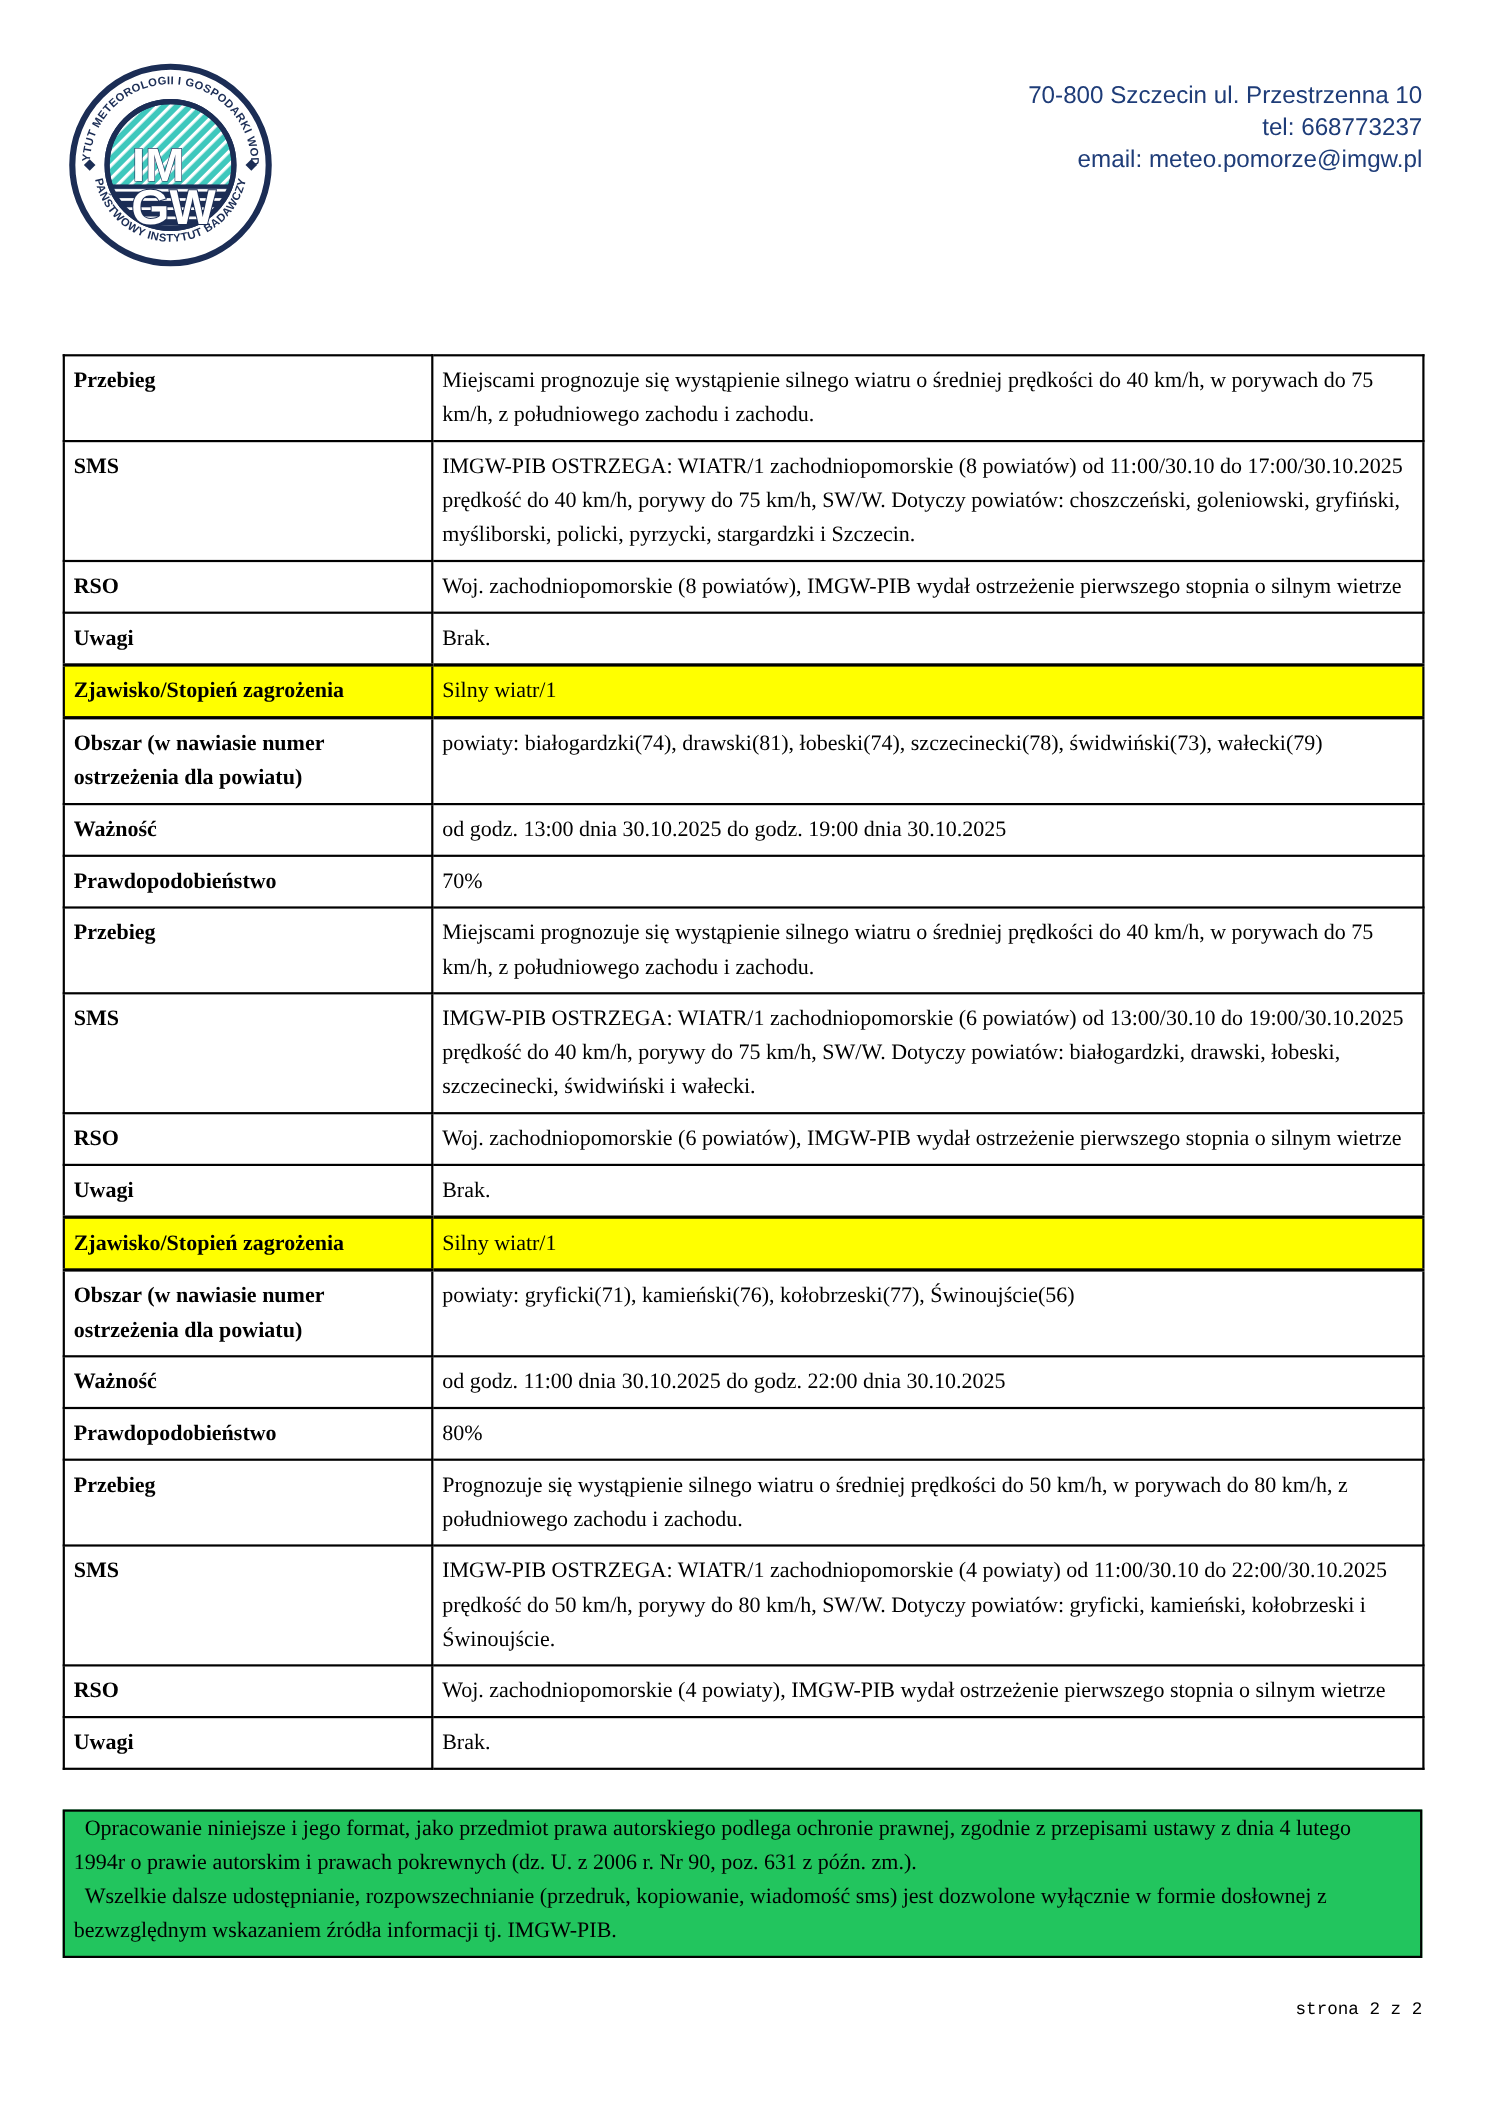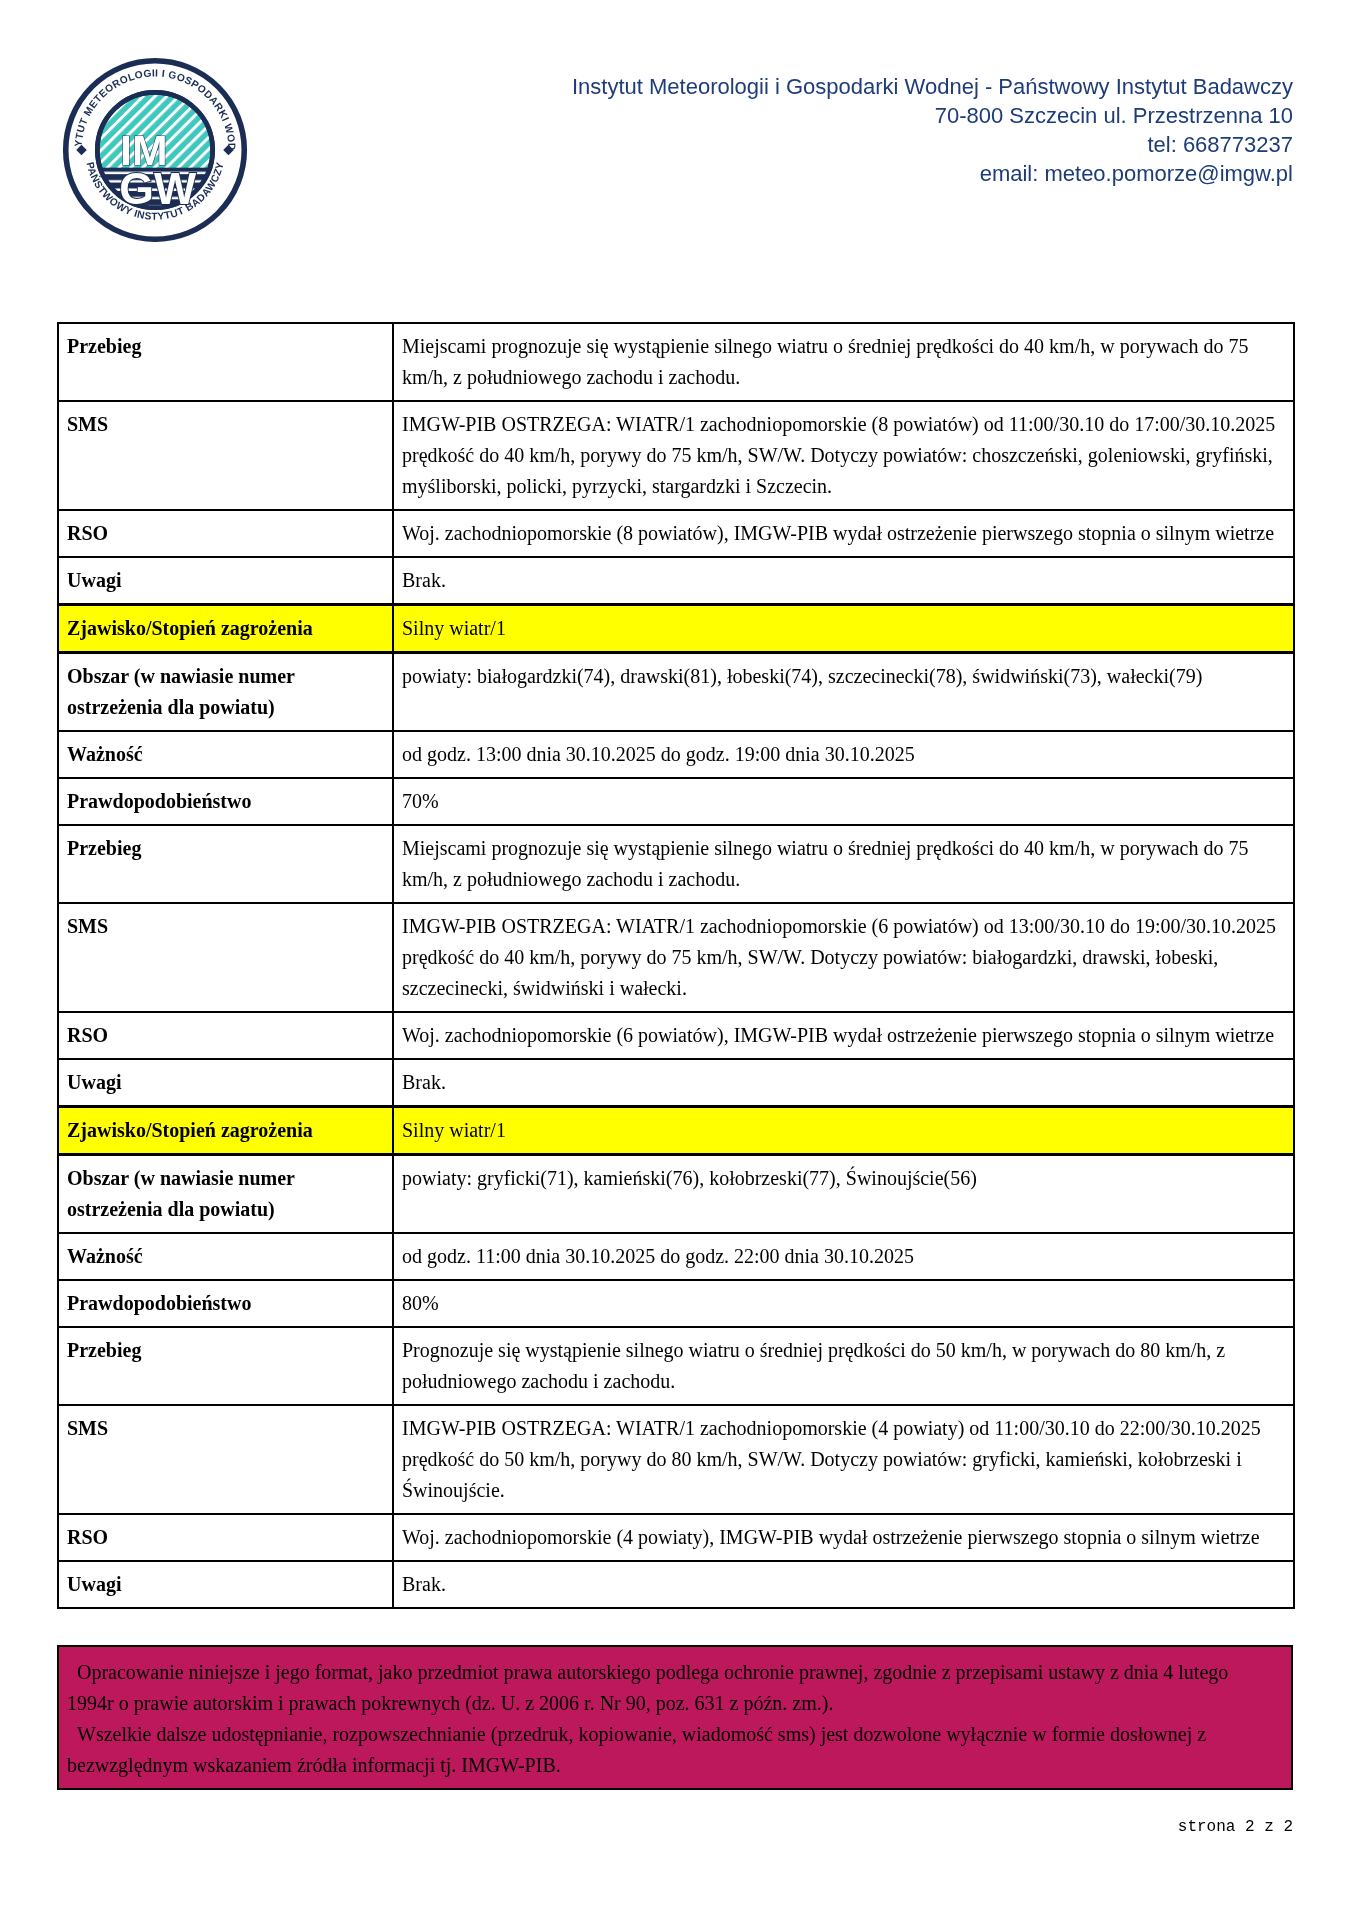--- a/index.html
+++ b/index.html
@@ -20,21 +20,21 @@
              font-size:20px;line-height:31px;}
   table.warn col.c1{width:335px;}
   table.warn col.c2{width:901px;}
   table.warn td{border:2px solid #000;vertical-align:top;
                 padding:7px 10px 7px 8px;}
   table.warn td.lbl{font-weight:bold;}
   table.warn tr.hl td{background:#ffff00;border-top-width:3px;border-bottom-width:3px;font-family:Liberation Serif, serif;}
 
   
   .note{position:absolute;left:57px;top:1645px;width:1236px;box-sizing:border-box;
-        background:#be185d;border:2px solid #000;padding:10px 12px 7px 8px;
+        background:#22c55e;border:2px solid #000;padding:0 12px 7px 8px;
         font-size:20px;line-height:31px;}
   .note p{margin:0;text-indent:10px;}
 
   
   .pagenum{position:absolute;top:1818px;right:63px;
            font-family:Liberation Mono, monospace;font-size:16px;color:#000;}
 </style>
 </head>
 <body>
 
@@ -68,21 +68,20 @@
     <text font-family="Liberation Sans, sans-serif" font-size="11" letter-spacing="0.4" fill="#1b2d55" font-weight="bold">
       <textPath href="#arcBottom" startOffset="50%" text-anchor="middle">PAŃSTWOWY INSTYTUT BADAWCZY</textPath>
     </text>
     <rect x="17" y="96" width="8" height="8" fill="#1b2d55" transform="rotate(45 21 100)"></rect>
     <rect x="175" y="96" width="8" height="8" fill="#1b2d55" transform="rotate(45 179 100)"></rect>
     <text x="88" y="116" text-anchor="middle" font-family="Liberation Sans, sans-serif" font-size="46" font-weight="bold" fill="#ffffff" stroke="#1b2d55" stroke-width="1.2" style="paint-order:stroke">IM</text>
     <text x="103" y="158" text-anchor="middle" font-family="Liberation Sans, sans-serif" font-size="48" font-weight="bold" fill="#ffffff" stroke="#1b2d55" stroke-width="2" style="paint-order:stroke">GW</text>
   </svg>
 
   <div class="letterhead">
-    <div class="org1">Instytut Meteorologii i Gospodarki Wodnej - Państwowy Instytut Badawczy</div>
     <div>70-800 Szczecin ul. Przestrzenna 10</div>
     <div>tel: 668773237</div>
     <div>email: meteo.pomorze@imgw.pl</div>
   </div>
 
   <table class="warn">
     <colgroup>
         <col class="c1">
         <col class="c2">
       </colgroup>

